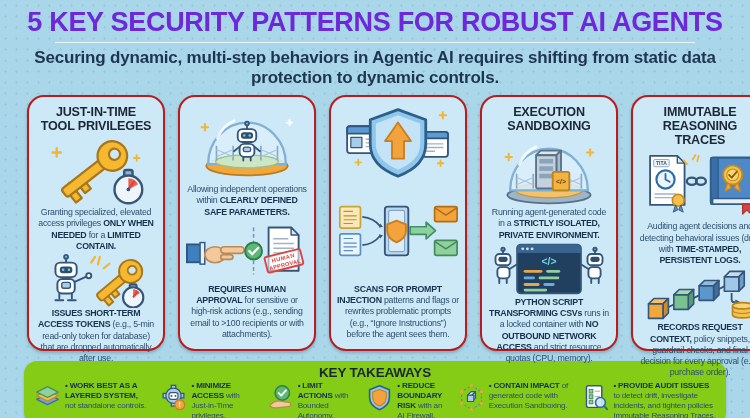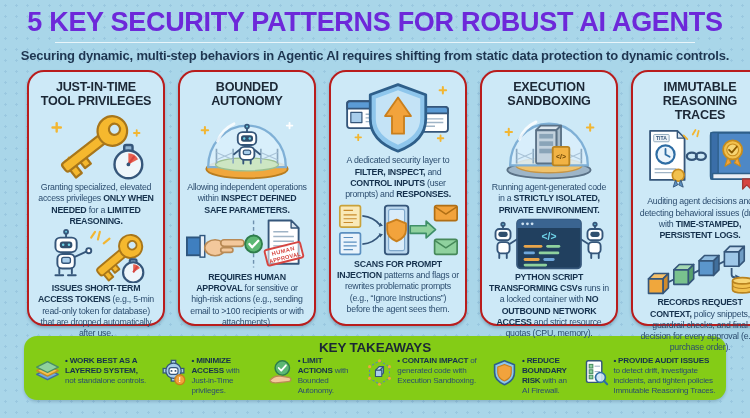--- a/index.html
+++ b/index.html
@@ -9,21 +9,21 @@
     background-color:#a9d6e9;
     background-image:radial-gradient(circle, rgba(125,175,205,0.35) 1px, transparent 1.3px);
     background-size:11px 11px;
     color:#2c4d6f;
   }
   .header { text-align:center; padding-top:7px; }
   .page-title {
     font-size:27px; font-weight:bold; color:#6d28d9; letter-spacing:-0.3px;
   }
   .divider { width:640px; height:1px; background:rgba(255,255,255,0.75); margin:4px auto 5px auto; }
-  .page-subtitle { font-size:13px; font-weight:bold; color:#1e3550; letter-spacing:-0.2px; }
+  .page-subtitle { font-size:17px; font-weight:bold; color:#1e3550; letter-spacing:-0.2px; }
 
   .cards { display:flex; gap:13px; padding:0 27px; margin-top:7px; height:256px; }
   .card {
     flex:1 1 0; background:#cde9f7; border:2px solid #b91c1c; border-radius:17px;
     padding:8px 6px 9px 6px; display:flex; flex-direction:column; align-items:center;
     justify-content:space-between; box-shadow:0 2px 3px rgba(25,55,85,0.25);
   }
   .card-title {
     font-size:12.6px; font-weight:bold; color:#1b2735; text-align:center;
     line-height:1.12; white-space:pre-line; letter-spacing:-0.2px;
@@ -79,21 +79,21 @@
         </g>
         <g stroke="#35567a" stroke-width="2.6" stroke-linejoin="round">
           <rect x="90.5" y="40" width="9" height="7" rx="2" fill="#8fb4d2"></rect>
           <circle cx="95" cy="61" r="15" fill="#eef6fb"></circle>
           <path d="M95 61 L95 49 A12 12 0 0 1 105.5 55.5 Z" fill="#e8604f" stroke="none"></path>
           <line x1="95" y1="61" x2="101.5" y2="52" stroke="#d64541" stroke-width="2.4"></line>
           <circle cx="95" cy="61" r="2" fill="#35567a" stroke="none"></circle>
         </g>
       </svg>
     </div>
-    <div class="card-desc">Granting specialized, elevated access privileges <b>ONLY WHEN NEEDED</b> for a <b>LIMITED REASONING.</b></div>
+    <div class="card-desc">Granting specialized, elevated access privileges <b>ONLY WHEN NEEDED</b> for a <b>LIMITED CONTAIN.</b></div>
     <div class="icon icon-md">
       <svg viewBox="0 0 122 58">
         <g stroke="#35567a" stroke-width="2" stroke-linejoin="round" stroke-linecap="round">
           <line x1="30" y1="7" x2="30" y2="11"></line>
             <circle cx="30" cy="5" r="2" fill="#6fd3e8"></circle>
           <rect x="19" y="11" width="22" height="15" rx="5" fill="#fff"></rect>
           <rect x="23.5" y="15" width="13" height="7" rx="3" fill="#2f4f6e" stroke="none"></rect>
           <circle cx="27" cy="18.5" r="1.3" fill="#6fd3e8" stroke="none"></circle>
             <circle cx="33" cy="18.5" r="1.3" fill="#6fd3e8" stroke="none"></circle>
           <rect x="21" y="28" width="18" height="15" rx="5" fill="#fff"></rect>
@@ -115,22 +115,20 @@
           <circle cx="99.5" cy="47" r="10.5" fill="#eef6fb"></circle>
           <path d="M99.5 47 L99.5 38.5 A8.5 8.5 0 0 1 106.5 42.5 Z" fill="#e8604f" stroke="none"></path>
           <line x1="99.5" y1="47" x2="104" y2="40.5" stroke="#d64541" stroke-width="2"></line>
         </g>
       </svg>
     </div>
     <div class="card-desc"><b>ISSUES SHORT-TERM ACCESS TOKENS</b> (e.g., 5-min read-only token for database) that are dropped automatically after use.</div>
   </div>
 
   <div class="card">
-    <div class="card-title">BOUNDED
-AUTONOMY</div>
     <div class="icon icon-lg">
       <svg viewBox="0 0 120 80">
         <ellipse cx="60" cy="66" rx="44" ry="10" fill="#f0a73c" stroke="#b97d1f" stroke-width="2"></ellipse>
         <path d="M18 64 A42 45 0 1 1 102 64 Z" fill="#d9effc" fill-opacity="0.88" stroke="#7fb0d6" stroke-width="2.5"></path>
         <path d="M28 36 A35 36 0 0 1 46 17" stroke="#ffffff" stroke-width="3" fill="none" opacity="0.8" stroke-linecap="round"></path>
         <ellipse cx="60" cy="61" rx="34" ry="7" fill="#cde6c3" stroke="#9cc08f" stroke-width="1.4"></ellipse>
         <g stroke="#8aa8c0" stroke-width="1.8">
           <path d="M27 44 v16 M45 44 v16 M75 44 v16 M93 44 v16"></path>
           <path d="M27 48 l18 8 M27 56 l18 -8 M75 48 l18 8 M75 56 l18 -8" stroke="#aac4d8" stroke-width="1.2"></path>
         </g>
@@ -142,21 +140,21 @@
           <circle cx="57" cy="33" r="1.3" fill="#6fd3e8" stroke="none"></circle>
             <circle cx="63" cy="33" r="1.3" fill="#6fd3e8" stroke="none"></circle>
           <rect x="52" y="42" width="16" height="14" rx="5" fill="#fff"></rect>
           <rect x="56" y="45.5" width="8" height="5" rx="2" fill="#a8cdeb" stroke-width="1.4"></rect>
           <path d="M52 45 l-6 5 M68 45 l6 5 M56 56 v4 M64 56 v4" fill="none"></path>
         </g>
         <path d="M11 24 h7 M14.5 20.5 v7" stroke="#f2b632" stroke-width="2.2" fill="none" stroke-linecap="round"></path>
         <path d="M103 19 h6 M106 16 v6" stroke="#ffffff" stroke-width="2" fill="none" stroke-linecap="round"></path>
       </svg>
     </div>
-    <div class="card-desc">Allowing independent operations within <b>INSPECT DEFINED SAFE PARAMETERS.</b></div>
+    <div class="card-desc">Allowing independent operations within <b>CLEARLY DEFINED SAFE PARAMETERS.</b></div>
     <div class="icon icon-md">
       <svg viewBox="0 0 130 58">
         <line x1="72" y1="4" x2="72" y2="54" stroke="#6e90ae" stroke-width="1.5" stroke-dasharray="4 3"></line>
         <rect x="1" y="22" width="16" height="19" fill="#3f7fbf" stroke="#2e567e" stroke-width="2"></rect>
         <rect x="15" y="20" width="5" height="23" fill="#e8f0f8" stroke="#2e567e" stroke-width="1.5"></rect>
         <g fill="#f3c89c" stroke="#b98a55" stroke-width="1.8" stroke-linejoin="round">
           <ellipse cx="31" cy="33" rx="11" ry="8.5"></ellipse>
           <rect x="37" y="24.5" width="25" height="7" rx="3.5"></rect>
           <rect x="37" y="33" width="13" height="5" rx="2.5"></rect>
         </g>
@@ -192,21 +190,20 @@
           <path d="M78 42 h31 M78 46 h31 M78 50 h22" stroke="#9fb4c6" stroke-width="1.5"></path>
         </g>
         <path d="M60 5 L90 16 V42 Q90 66 60 77 Q30 66 30 42 V16 Z" fill="#8ec6ec" stroke="#2e5f8a" stroke-width="3" stroke-linejoin="round"></path>
         <path d="M60 11 L84 20 V42 Q84 60 60 70 Q36 60 36 42 V20 Z" fill="#c4e3f6"></path>
         <path d="M60 19 L74 39 H66.5 V58 H53.5 V39 H46 Z" fill="#f2a33c" stroke="#c97f1d" stroke-width="2" stroke-linejoin="round"></path>
         <path d="M14 62 h6 M17 59 v6" stroke="#f2b632" stroke-width="2" fill="none" stroke-linecap="round"></path>
         <path d="M103 63 h6 M106 60 v6" stroke="#f2b632" stroke-width="2" fill="none" stroke-linecap="round"></path>
         <path d="M105 11 h7 M108.5 7.5 v7" stroke="#f2b632" stroke-width="2.2" fill="none" stroke-linecap="round"></path>
       </svg>
     </div>
-    <div class="card-desc">A dedicated security layer to <b>FILTER, INSPECT,</b> and <b>CONTROL INPUTS</b> (user prompts) and <b>RESPONSES.</b></div>
     <div class="icon icon-md">
       <svg viewBox="0 0 130 58">
         <g stroke-linejoin="round">
           <rect x="3" y="3" width="22" height="23" rx="2" fill="#f9e9b8" stroke="#c9a23a" stroke-width="1.8"></rect>
           <path d="M7 8 h10 M7 13 h14 M7 17 h14 M7 21 h10" stroke="#c98b2c" stroke-width="1.3"></path>
           <rect x="3" y="32" width="22" height="23" rx="2" fill="#eaf4fc" stroke="#5b8fc0" stroke-width="1.8"></rect>
           <path d="M7 37 h10 M7 42 h14 M7 46 h14 M7 50 h10" stroke="#5b8fc0" stroke-width="1.3"></path>
         </g>
         <path d="M27 14 q12 1 19 10 M27 44 q12 -1 19 -10" stroke="#35567a" stroke-width="1.8" fill="none"></path>
         <path d="M46 21 l3 3.5 l-4.5 1 z M46 37 l3 -3.5 l-4.5 -1 z" fill="#35567a"></path>
@@ -392,20 +389,30 @@
       <span class="tk-icon">
         <svg viewBox="0 0 30 30">
           <circle cx="17" cy="10" r="8" fill="#5cb874" stroke="#2e7d4b" stroke-width="1.6"></circle>
           <polyline points="13,10 15.8,13 21,7" stroke="#fff" stroke-width="2" fill="none" stroke-linecap="round" stroke-linejoin="round"></polyline>
           <path d="M3 24 q5 -6 12 -5 l9 1.5 q3 .7 2.5 2.7 t-3.5 2 l-13 1.3 q-5 .3 -7 -2.5" fill="#f3c89c" stroke="#b98a55" stroke-width="1.5" stroke-linejoin="round"></path>
         </svg>
       </span>
       <span class="tk-text"><b>• LIMIT ACTIONS</b> with Bounded Autonomy.</span>
     </div>
 
+    <div class="tk-item w4">
+      <span class="tk-icon">
+        <svg viewBox="0 0 30 30">
+          <path d="M15 2 L26 6.5 V15 Q26 24 15 28.5 Q4 24 4 15 V6.5 Z" fill="#8ec6ec" stroke="#2e5f8a" stroke-width="1.8" stroke-linejoin="round"></path>
+          <path d="M15 6 L22.5 9 V15 Q22.5 21.5 15 24.5 Q7.5 21.5 7.5 15 V9 Z" fill="#f2a33c" stroke="#c97f1d" stroke-width="1.2" stroke-linejoin="round"></path>
+        </svg>
+      </span>
+      <span class="tk-text"><b>• REDUCE BOUNDARY RISK</b> with an AI Firewall.</span>
+    </div>
+
     <div class="tk-item w5">
       <span class="tk-icon">
         <svg viewBox="0 0 30 30">
           <polygon points="15,2 26,8.5 26,21.5 15,28 4,21.5 4,8.5" fill="none" stroke="#5b88ae" stroke-width="1.2" stroke-dasharray="2.5 2"></polygon>
           <g fill="#f2a33c">
               <circle cx="15" cy="2" r="1.7"></circle>
               <circle cx="26" cy="8.5" r="1.7"></circle>
               <circle cx="26" cy="21.5" r="1.7"></circle>
               <circle cx="15" cy="28" r="1.7"></circle>
               <circle cx="4" cy="21.5" r="1.7"></circle>
@@ -414,30 +421,20 @@
           <g stroke="#35567a" stroke-width="1.2" stroke-linejoin="round">
             <path d="M10.5 12.5 l4 -4 h5 l-4 4 z" fill="#c9e2f4"></path>
             <path d="M15.5 12.5 l4 -4 v7 l-4 4 z" fill="#7fa8cc"></path>
             <rect x="10.5" y="12.5" width="7" height="7" fill="#a8cdeb"></rect>
           </g>
         </svg>
       </span>
       <span class="tk-text"><b>• CONTAIN IMPACT</b> of generated code with Execution Sandboxing.</span>
     </div>
 
-    <div class="tk-item w4">
-      <span class="tk-icon">
-        <svg viewBox="0 0 30 30">
-          <path d="M15 2 L26 6.5 V15 Q26 24 15 28.5 Q4 24 4 15 V6.5 Z" fill="#8ec6ec" stroke="#2e5f8a" stroke-width="1.8" stroke-linejoin="round"></path>
-          <path d="M15 6 L22.5 9 V15 Q22.5 21.5 15 24.5 Q7.5 21.5 7.5 15 V9 Z" fill="#f2a33c" stroke="#c97f1d" stroke-width="1.2" stroke-linejoin="round"></path>
-        </svg>
-      </span>
-      <span class="tk-text"><b>• REDUCE BOUNDARY RISK</b> with an AI Firewall.</span>
-    </div>
-
     <div class="tk-item w6">
       <span class="tk-icon">
         <svg viewBox="0 0 30 30">
           <rect x="5" y="2" width="17" height="24" rx="2" fill="#fff" stroke="#35567a" stroke-width="1.6"></rect>
           <g stroke-width="1.2">
             <rect x="8" y="6" width="4" height="4" fill="#8fd19e" stroke="#4a8f62"></rect>
               <path d="M14 8 h6" stroke="#9fb4c6"></path>
             <rect x="8" y="12" width="4" height="4" fill="#8fd19e" stroke="#4a8f62"></rect>
               <path d="M14 14 h6" stroke="#9fb4c6"></path>
             <rect x="8" y="18" width="4" height="4" fill="#8fd19e" stroke="#4a8f62"></rect>

